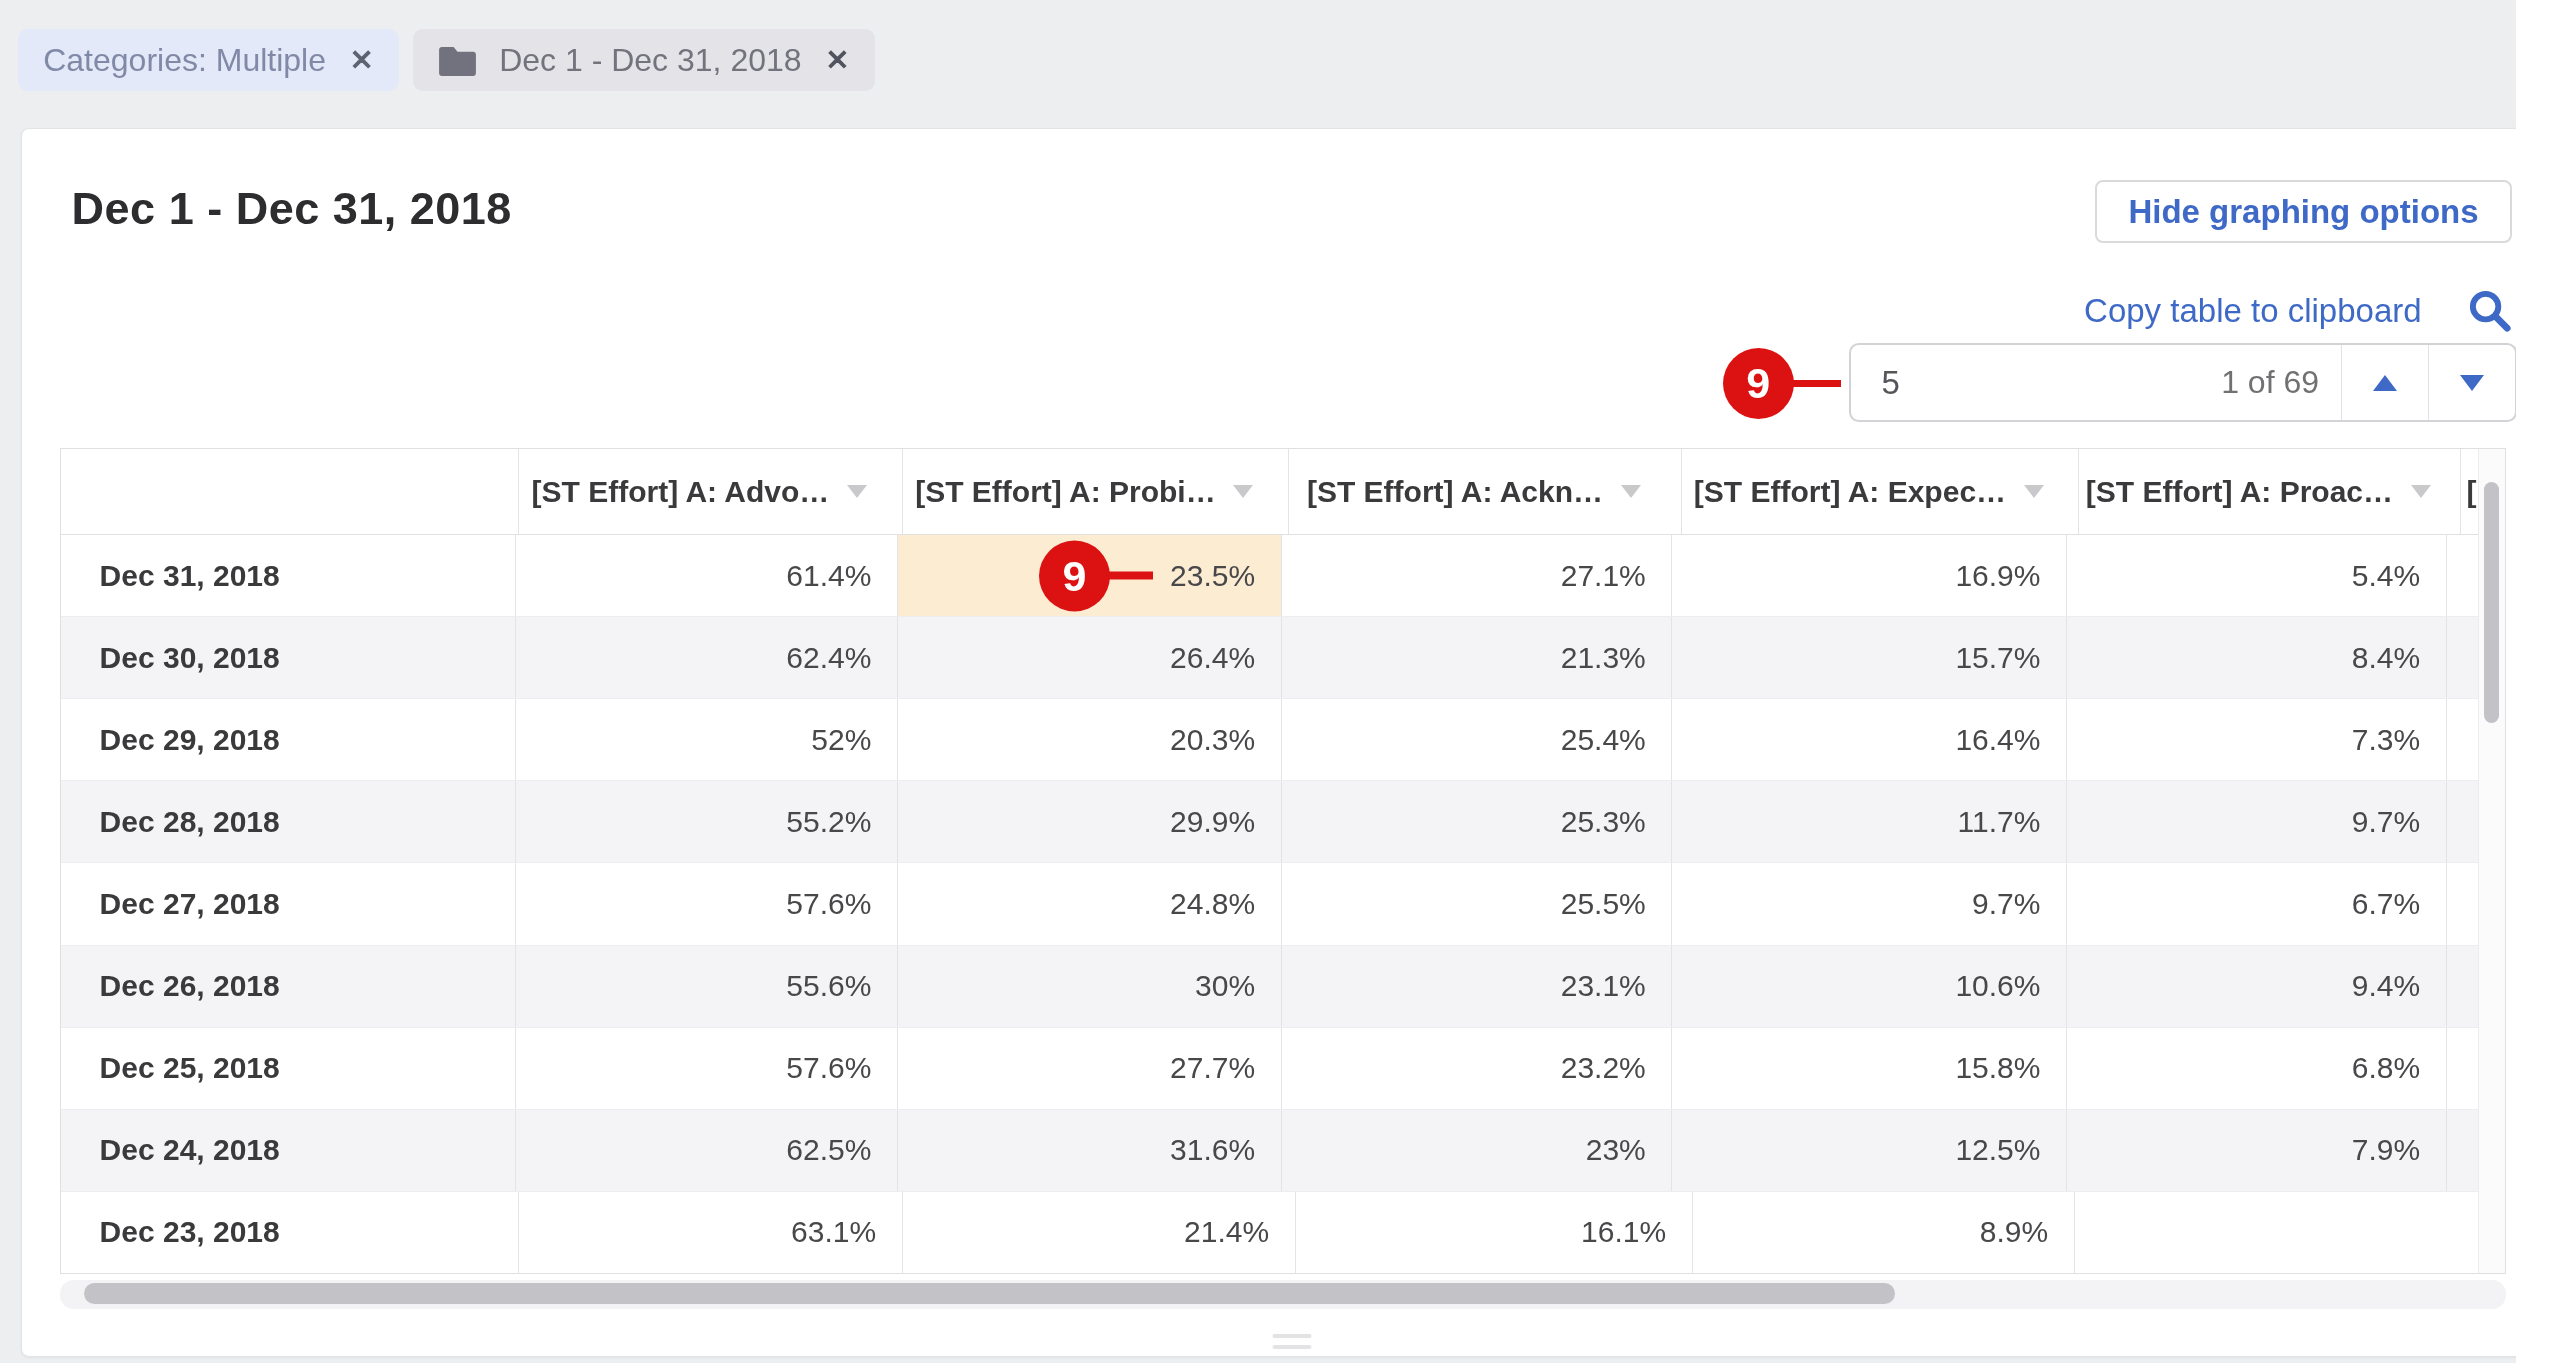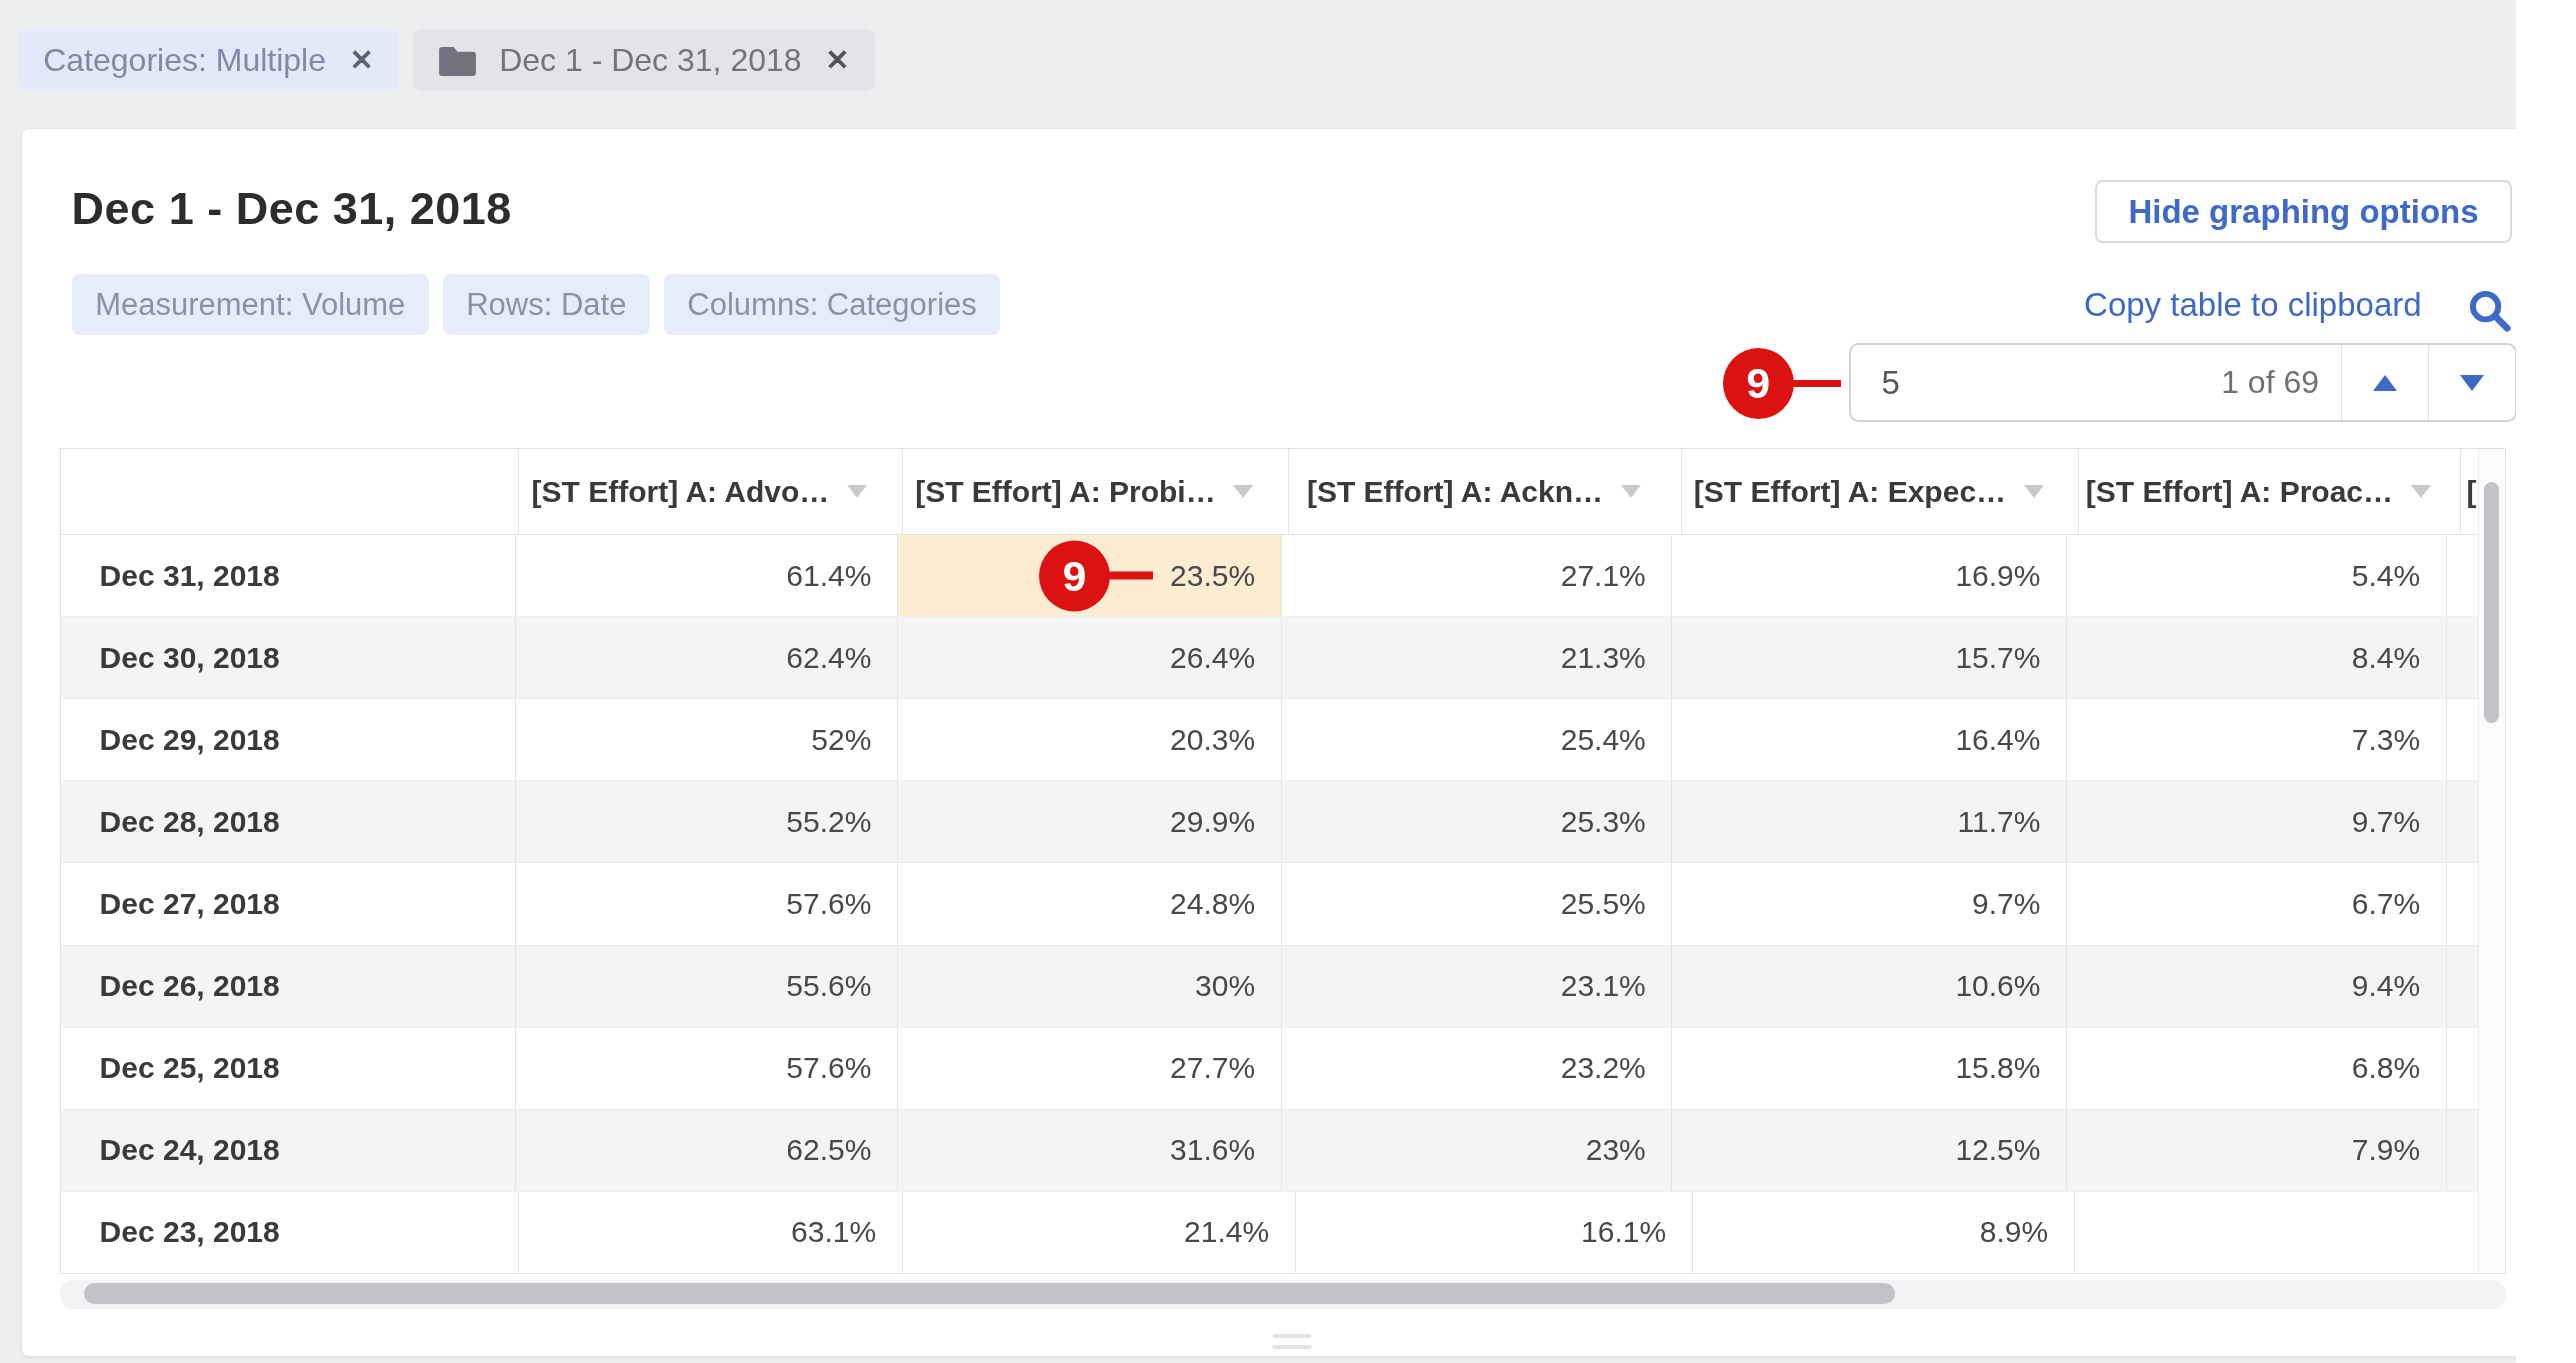--- a/index.html
+++ b/index.html
@@ -38,21 +38,21 @@
   }
   .btn-hide{
     position:absolute; top:51px; right:51px; height:63px;
     border:2px solid #d9dadc; border-radius:7.9px; background:#ffffff;
     color:#3e69c6; font-size:33px; font-weight:700;
     display:flex; align-items:center; padding:0 31px; box-sizing:border-box;
     cursor:pointer;
   }
   .copy-row{
     position:absolute; top:157px; right:49px;
-    display:flex; gap:43px;
+    display:flex; align-items:center; gap:43px;
   }
   .copy-link{color:#3e69c6; font-size:33px; cursor:pointer;}
   .zoom-svg{width:49px; height:49px; display:block; cursor:pointer;}
   
   .searchbox{
     position:absolute; left:1827px; top:214px; width:668px; height:79px;
     border:2px solid #d2d3d6; border-radius:9.8px; background:#fff;
     box-sizing:border-box; display:flex; align-items:stretch;
   }
   .search-input{
@@ -138,25 +138,20 @@
       </svg>
       <span>Dec 1 - Dec 31, 2018</span>
       <span class="x">✕</span>
     </div>
   </div>
 
   <div class="card">
 
     <div class="card-title">Dec 1 - Dec 31, 2018</div>
 
-    <div class="cfg-chips">
-      <div class="cchip">Measurement: Volume</div>
-      <div class="cchip">Rows: Date</div>
-      <div class="cchip">Columns: Categories</div>
-    </div>
 
     <div class="btn-hide">Hide graphing options</div>
 
     <div class="copy-row">
       <span class="copy-link">Copy table to clipboard</span>
       <svg class="zoom-svg" viewBox="0 0 50 50">
         <circle cx="21" cy="21" r="13" fill="none" stroke="#3e69c6" stroke-width="6"></circle>
         <line x1="31" y1="31" x2="43" y2="43" stroke="#3e69c6" stroke-width="7" stroke-linecap="round"></line>
       </svg>
     </div>

